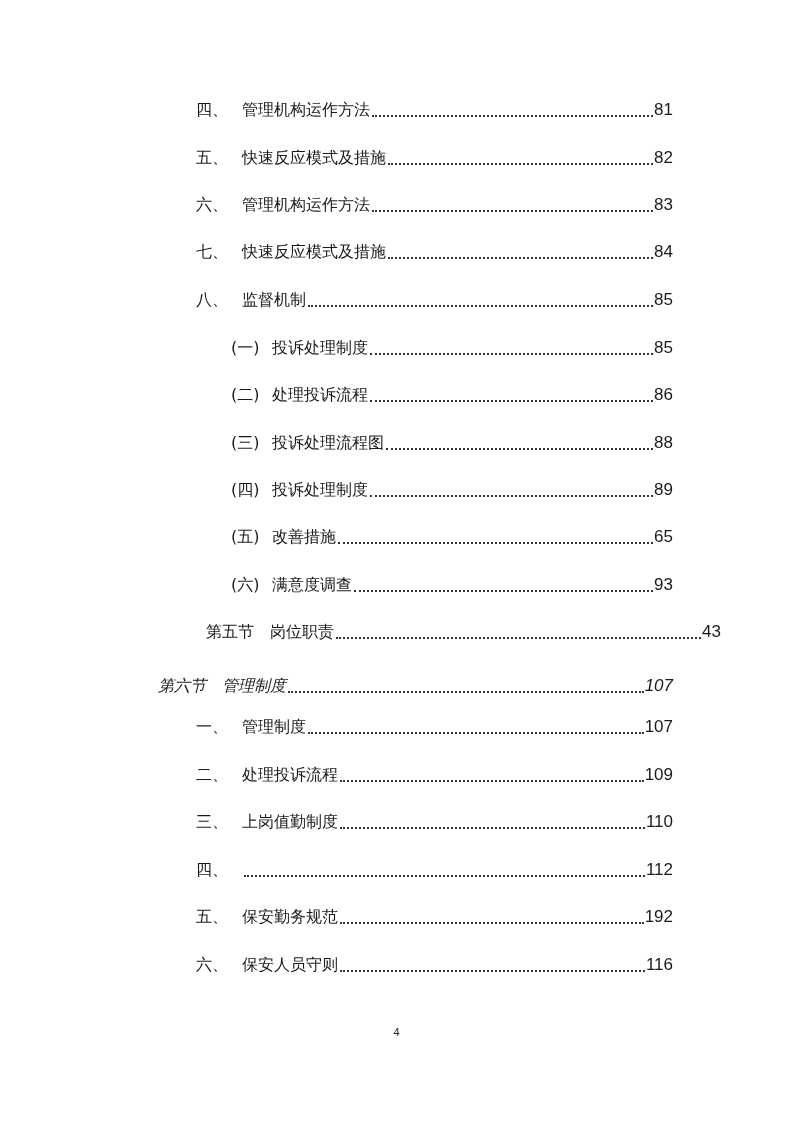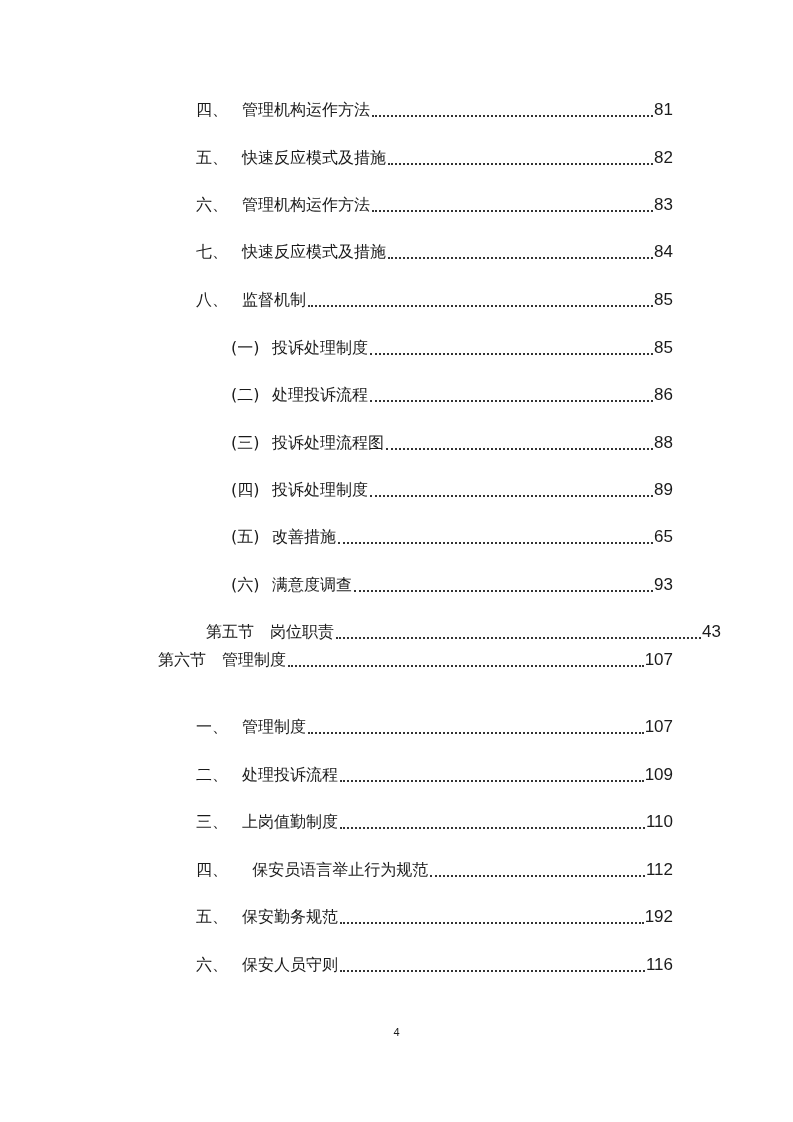--- a/index.html
+++ b/index.html
@@ -86,21 +86,21 @@
     <span class="leader"></span>
     <span class="page">93</span>
   </div>
 
   <div class="toc-row" style="top:618px;left:158px;width:515px;margin-left:48px;">
     <span class="num" style="width:64px;display:inline-block;">第五节</span>
     <span class="title">岗位职责</span>
     <span class="leader"></span>
     <span class="page">43</span>
   </div>
-  <div class="toc-row" style="top:646px;left:158px;width:515px;">
+  <div class="toc-row" style="top:672px;left:158px;width:515px;font-style:italic;">
     <span class="num" style="width:64px;display:inline-block;">第六节</span>
     <span class="title">管理制度</span>
     <span class="leader"></span>
     <span class="page">107</span>
   </div>
 
   <div class="toc-row" style="top:713px;left:196px;width:477px;">
     <span class="num" style="width:46px;display:inline-block;">一、</span>
     <span class="title">管理制度</span>
     <span class="leader"></span>
@@ -113,21 +113,20 @@
     <span class="page">109</span>
   </div>
   <div class="toc-row" style="top:808px;left:196px;width:477px;">
     <span class="num" style="width:46px;display:inline-block;">三、</span>
     <span class="title">上岗值勤制度</span>
     <span class="leader"></span>
     <span class="page">110</span>
   </div>
   <div class="toc-row" style="top:856px;left:196px;width:477px;">
     <span class="num" style="width:46px;display:inline-block;">四、</span>
-    <span class="title">  保安员语言举止行为规范</span>
     <span class="leader"></span>
     <span class="page">112</span>
   </div>
   <div class="toc-row" style="top:903px;left:196px;width:477px;">
     <span class="num" style="width:46px;display:inline-block;">五、</span>
     <span class="title">保安勤务规范</span>
     <span class="leader"></span>
     <span class="page">192</span>
   </div>
   <div class="toc-row" style="top:951px;left:196px;width:477px;">

